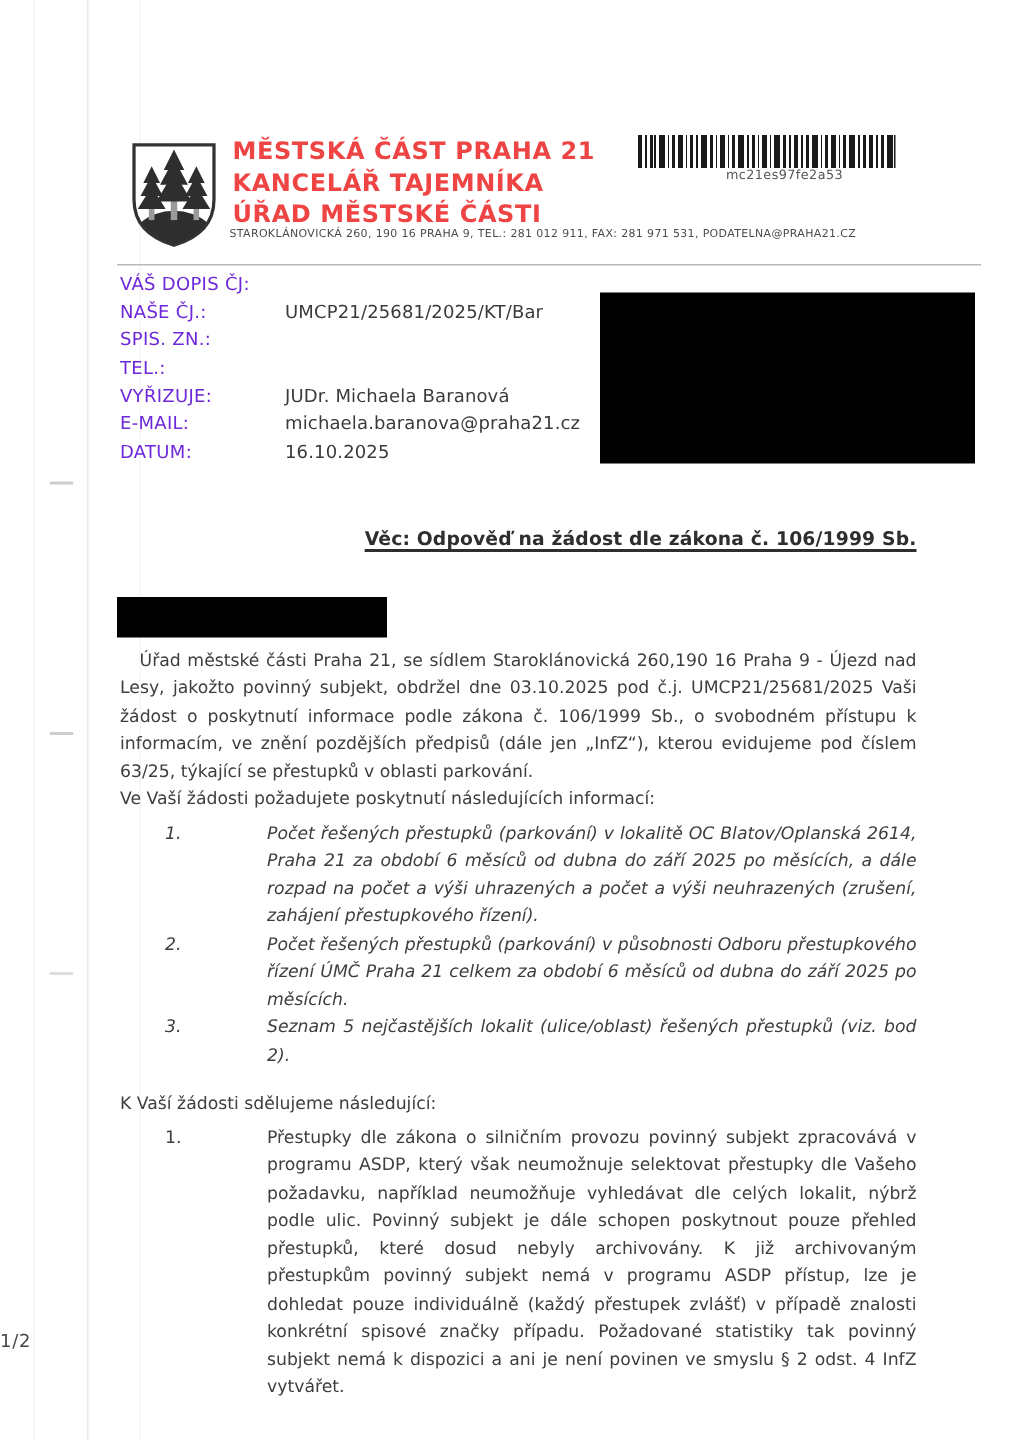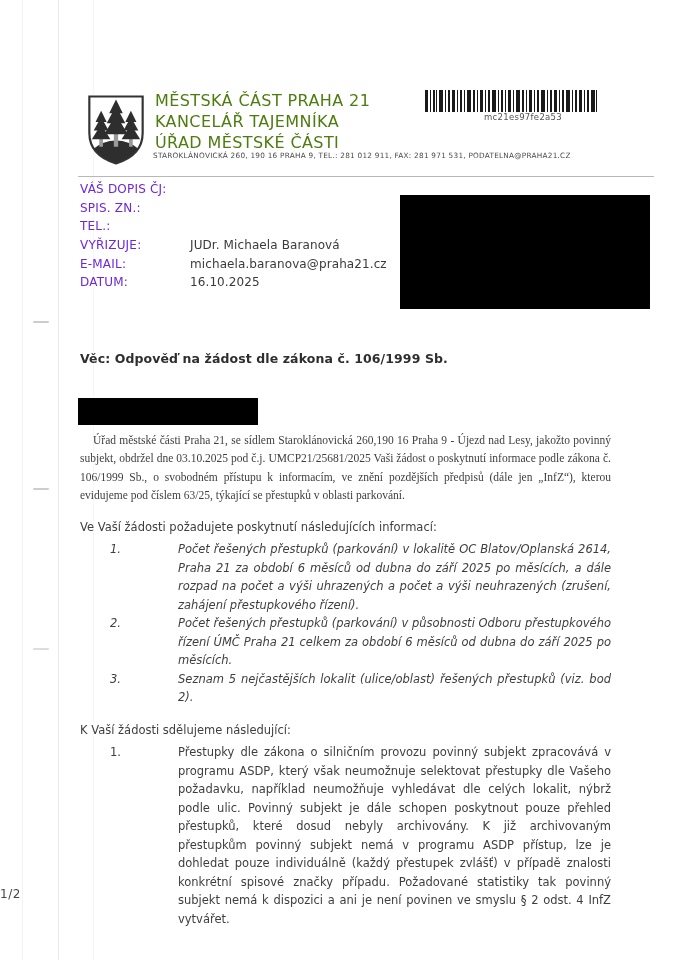--- a/index.html
+++ b/index.html
@@ -19,42 +19,42 @@
   .streak-b { left:58px; background:#e9e9e9; }
   .streak-c { left:93px; background:#f6f6f6; }
   .fold-mark { position:absolute; left:33px; width:16px; height:2px; background:#cdcdcd; border-radius:1px; }
   .fold-1 { top:321px; }
   .fold-2 { top:488px; }
   .fold-3 { top:648px; background:#dddddd; }
 
   
   .logo { position:absolute; left:85px; top:91px; width:62px; height:78px; }
   .org { position:absolute; left:155px; top:90px; line-height:21px; }
-  .org div { font-size:16px; letter-spacing:0.4px; color:#4d7c0f; }
+  .org div { font-size:16px; letter-spacing:0.4px; color:#ef4444;font-weight:bold; }
   .address { position:absolute; left:153px; top:151px; font-size:7.3px; letter-spacing:0.25px; color:#4a4a4a; white-space:nowrap; }
   .barcode-wrap { position:absolute; left:425px; top:90px; width:196px; text-align:center; }
   .barcode-wrap svg { display:block; }
   .barcode-code { font-size:8.5px; color:#555; margin-top:0px; letter-spacing:0.3px; }
   .header-rule { position:absolute; left:78px; top:176px; width:576px; height:1px; background:#b8b8b8; }
 
   
   .meta { position:absolute; left:80px; top:182px; width:330px; }
   .meta-row { display:flex; height:18.7px; align-items:flex-start; }
   .meta-label { width:110px; flex:none; font-size:12px; color:#6d28d9; letter-spacing:0.2px; }
   .meta-value { flex:1; font-size:12px; color:#3a3a3a; letter-spacing:0.1px; }
 
   .redaction { background:#000; position:absolute; }
   .redact-1 { left:400px; top:195px; width:250px; height:114px; }
 
   
   .letter { position:absolute; left:80px; top:350px; width:531px; font-size:11.5px; line-height:18.5px; color:#3e3e3e; }
-  .subject { font-size:12.5px; font-weight:bold; color:#2e2e2e; text-underline-offset:3px; text-decoration-thickness:1.5px; letter-spacing:0.1px; }
+  .subject { font-size:12.5px; font-weight:bold; color:#2e2e2e; text-decoration:underline; text-underline-offset:3px; text-decoration-thickness:1.5px; letter-spacing:0.1px;text-align:right; }
   .redact-2 { position:static; width:180px; height:27px; margin-top:29px; margin-left:-2px; }
-  .para1 { margin-top:6px; text-align:justify; text-indent:13px;font-family:Liberation Serif, serif; }
-  .intro { margin-top:13px; }
+  .para1 { margin-top:6px; text-align:justify; text-indent:13px; }
+  .intro { }
   .doc-list { margin-top:4px; }
   .doc-item { display:flex; }
   .doc-item .num { flex:none; width:20px; margin-left:30px; }
   .doc-item .txt { flex:1; text-align:justify;margin-left:48px; }
   .request-list .doc-item { font-style:italic; }
   .answer-intro { margin-top:14px; }
 
   .page-number { position:absolute; left:0; top:887px; width:559px; text-align:left; font-size:12px; color:#474747; letter-spacing:0.5px; }
 </style>
 </head>
@@ -156,20 +156,24 @@
   </div>
 
   <div class="header-rule"></div>
 
   <div class="meta">
     <div class="meta-row">
       <span class="meta-label">VÁŠ DOPIS ČJ:</span>
       <span class="meta-value"></span>
     </div>
     <div class="meta-row">
+      <span class="meta-label">NAŠE ČJ.:</span>
+      <span class="meta-value">UMCP21/25681/2025/KT/Bar</span>
+    </div>
+    <div class="meta-row">
       <span class="meta-label">SPIS. ZN.:</span>
     </div>
     <div class="meta-row">
       <span class="meta-label">TEL.:</span>
       <span class="meta-value"></span>
     </div>
     <div class="meta-row">
       <span class="meta-label">VYŘIZUJE:</span>
       <span class="meta-value">JUDr. Michaela Baranová</span>
     </div>

